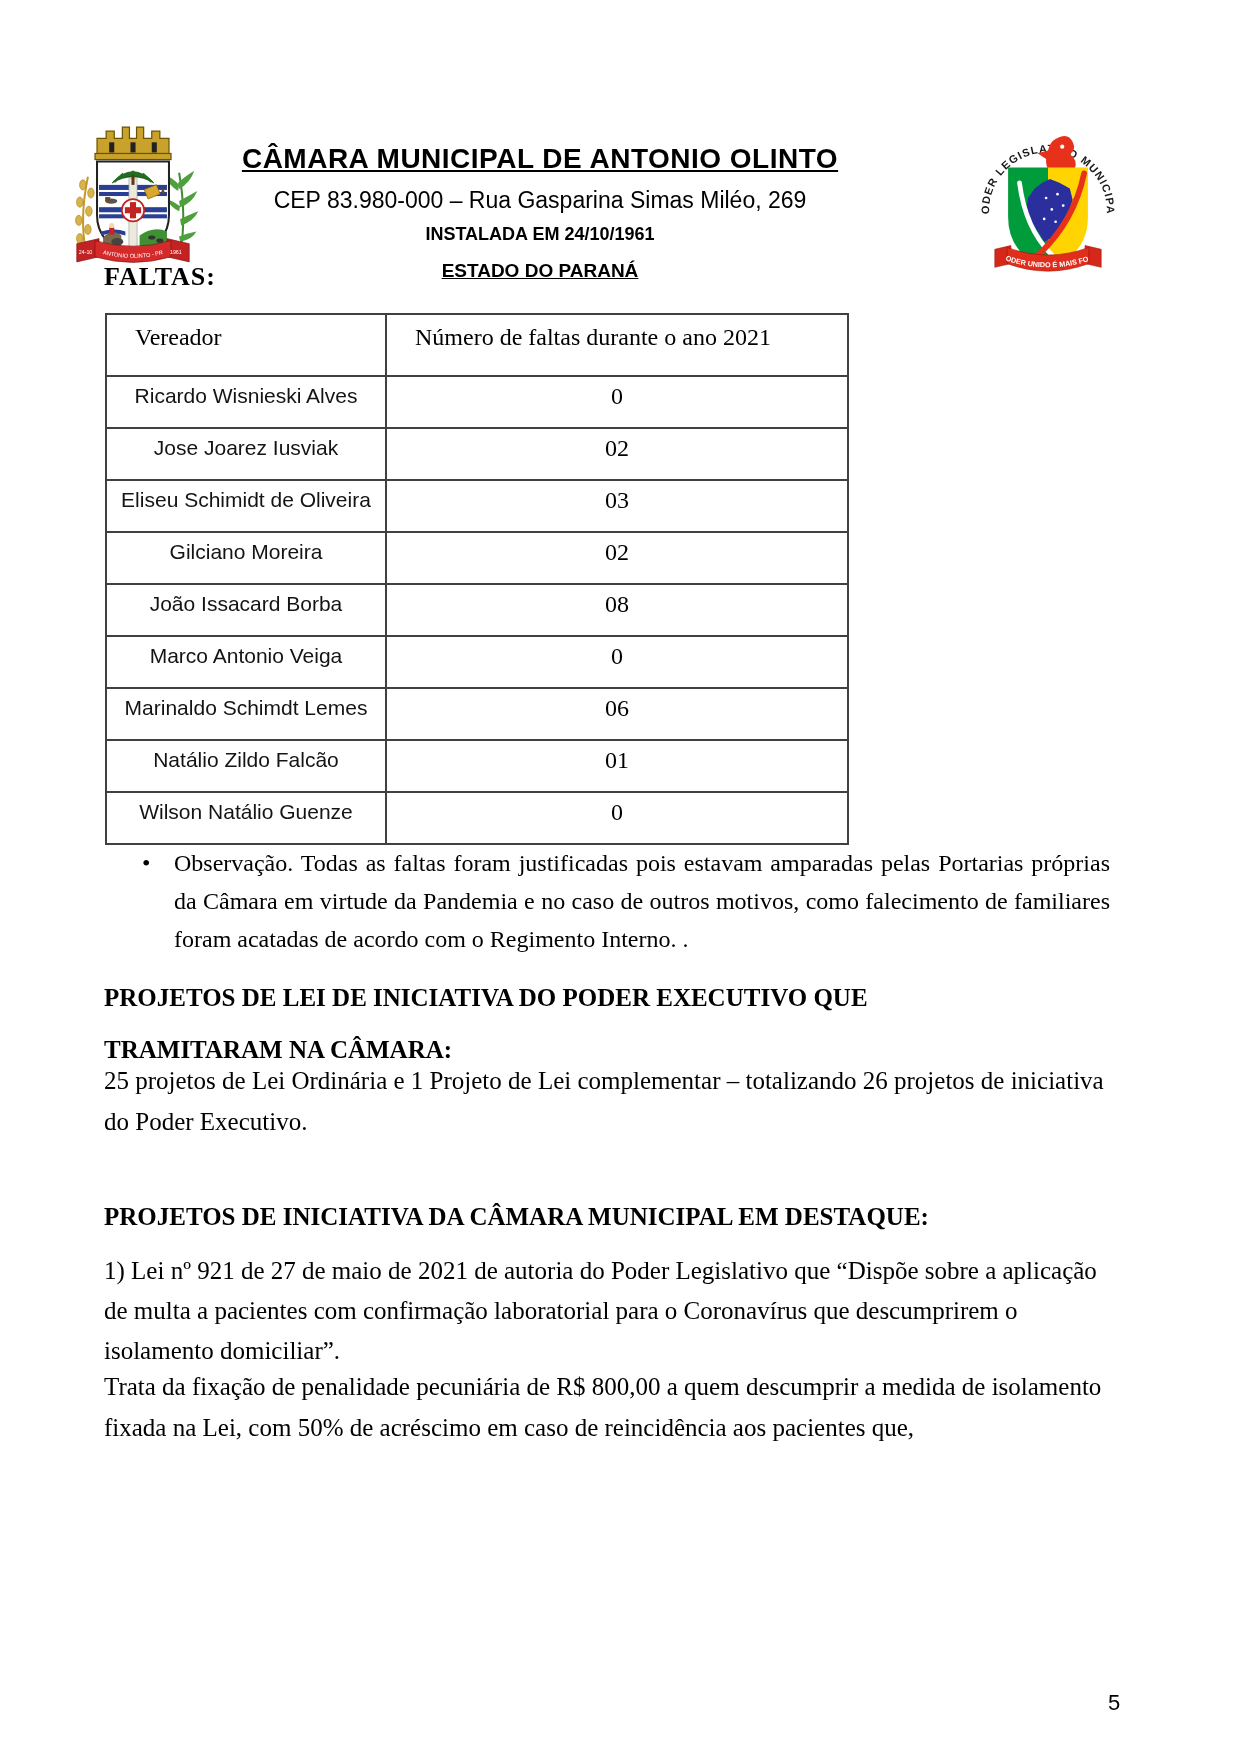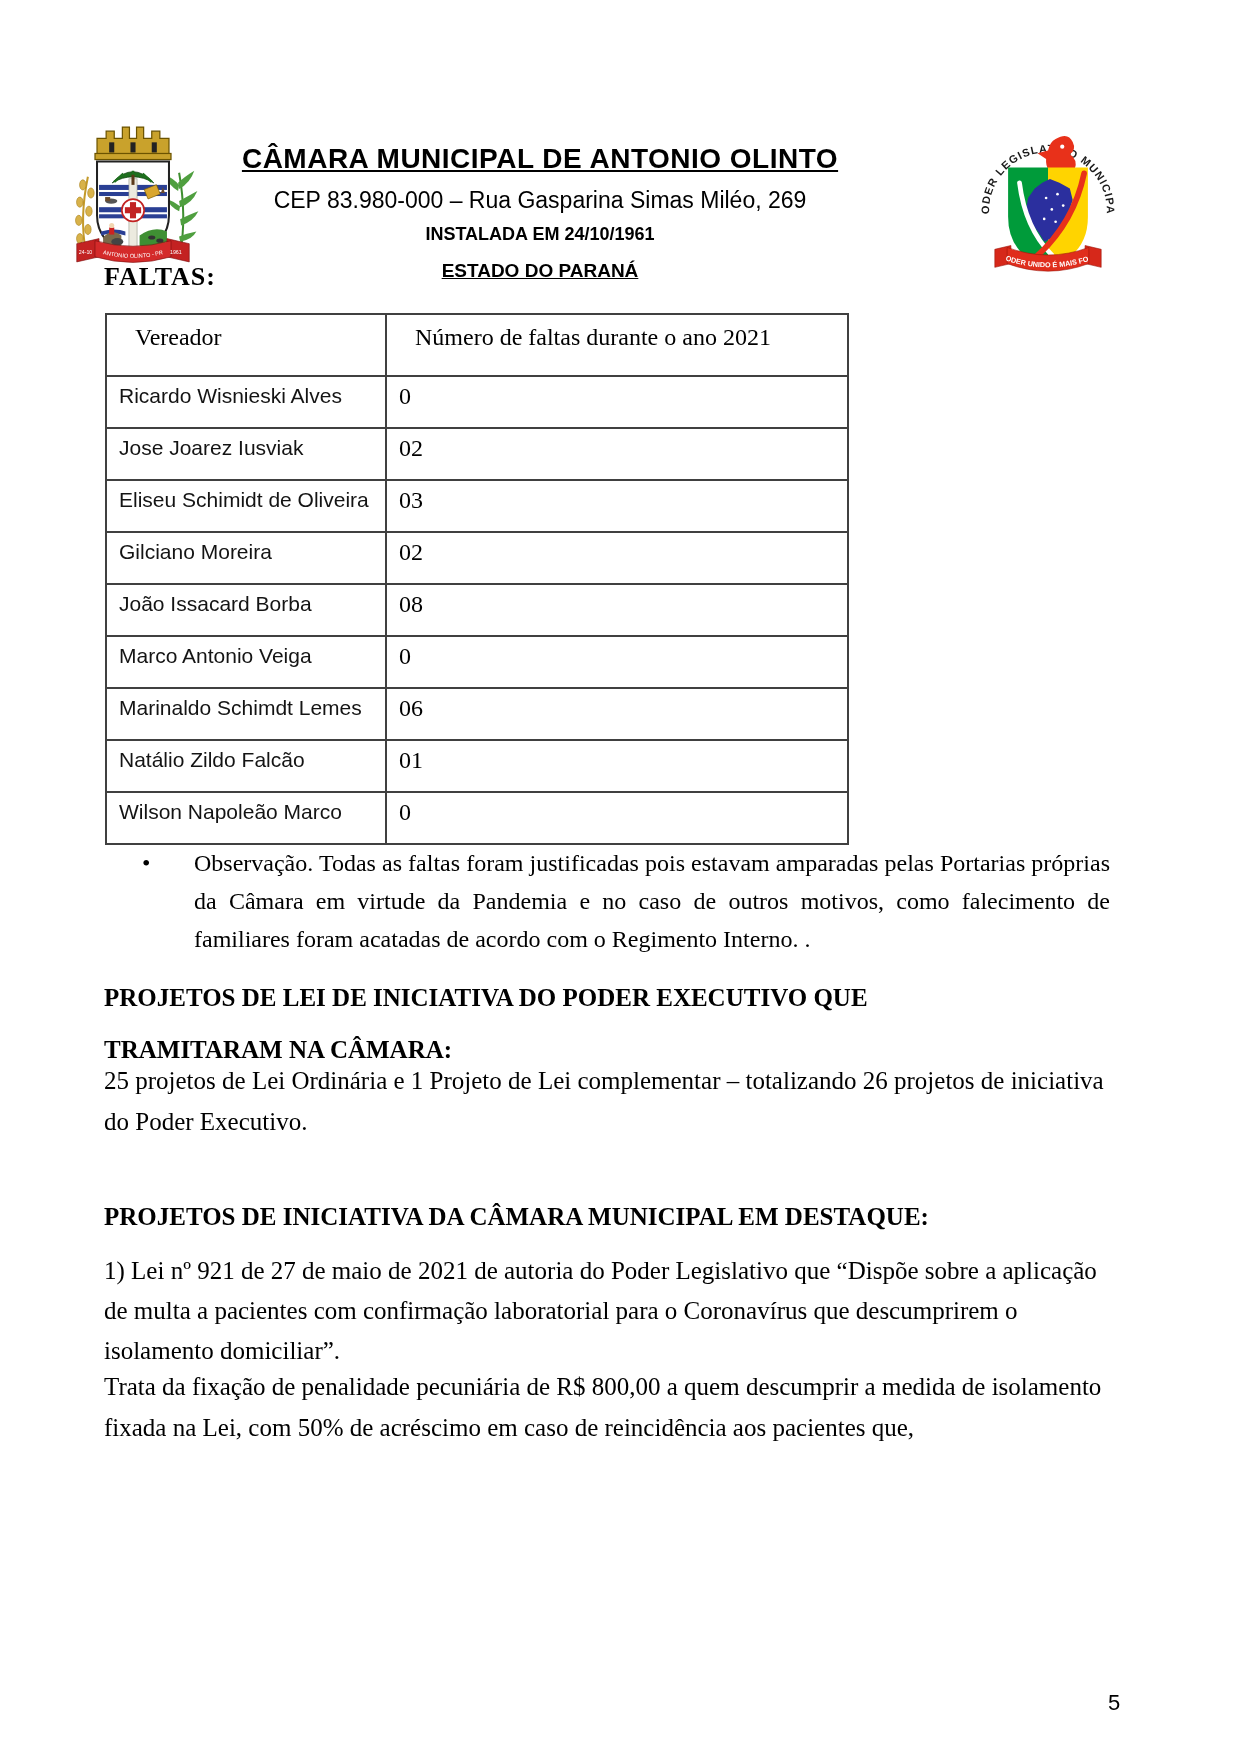--- a/index.html
+++ b/index.html
@@ -16,28 +16,28 @@
     font-family:"Liberation Sans", sans-serif; font-weight:bold; font-size:28px;
     text-decoration:underline; white-space:nowrap; letter-spacing:0.5px;
   }
   .address { font-family:"Liberation Sans", sans-serif; font-size:23px; margin-top:12px; white-space:nowrap; }
   .installed { font-family:"Liberation Sans", sans-serif; font-weight:bold; font-size:18px; margin-top:10px; }
   .state { font-family:"Liberation Sans", sans-serif; font-weight:bold; font-size:19px; text-decoration:underline; margin-top:15px; }
 
   
   .faltas-heading { position:absolute; left:104px; top:262px; font-size:26px; font-weight:bold; letter-spacing:1px; }
   table.faltas { position:absolute; left:105px; top:313px; width:742px; border-collapse:collapse; table-layout:fixed; }
-  table.faltas th, table.faltas td { border:2px solid #404040; vertical-align:top; box-sizing:border-box; }
+  table.faltas th, table.faltas td { border:2px solid #404040; vertical-align:top; box-sizing:border-box;text-align:center; }
   table.faltas th { height:62px; padding:9px 28px; font-weight:normal; font-size:24px; text-align:left; }
   td.name-cell { height:52px; padding:7px 12px; font-family:"Liberation Sans", sans-serif; font-size:21px; color:#141414; }
   td.num-cell  { height:52px; padding:6px 12px; font-size:24px; }
 
   .observation { position:absolute; left:142px; top:844px; width:968px; display:flex; }
   .obs-bullet { width:32px; font-size:24px; line-height:38px; }
-  .obs-text { flex:1; font-size:24px; line-height:38px; text-align:justify;margin-left:20px; }
+  .obs-text { flex:1; font-size:24px; line-height:38px; text-align:justify; }
 
   
   .h-exec { position:absolute; left:104px; top:972px; width:815px; font-size:25px; font-weight:bold; line-height:52px; }
   .p-exec { position:absolute; left:104px; top:1060px; width:1000px; font-size:25px; line-height:41px; }
   .p-intro { position:absolute; left:104px; top:1149px; width:1010px; font-size:25px; }
   .h-chamber { position:absolute; left:104px; top:1203px; font-size:25px; font-weight:bold; white-space:nowrap; }
   .p-law { position:absolute; left:104px; top:1251px; width:1005px; font-size:25px; line-height:40px; }
   .p-law2 { position:absolute; left:104px; top:1366px; width:1012px; font-size:25px; line-height:41px; }
   .page-number { position:absolute; left:1108px; top:1690px; font-family:"Liberation Sans", sans-serif; font-size:22px; }
 </style>
@@ -216,21 +216,21 @@
         </tr>
         <tr>
           <td class="name-cell">Marinaldo Schimdt Lemes</td>
           <td class="num-cell">06</td>
         </tr>
         <tr>
           <td class="name-cell">Natálio Zildo Falcão</td>
           <td class="num-cell">01</td>
         </tr>
         <tr>
-          <td class="name-cell">Wilson Napoleão Marco</td>
+          <td class="name-cell">Wilson Natálio Guenze</td>
           <td class="num-cell">0</td>
         </tr>
       </tbody>
   </table>
 
   <div class="observation">
     <span class="obs-bullet">•</span>
     <div class="obs-text">Observação. Todas as faltas foram justificadas pois estavam amparadas pelas Portarias próprias da Câmara em virtude da Pandemia e no caso de outros motivos, como falecimento de familiares foram acatadas de acordo com o Regimento Interno. .</div>
   </div>
 

